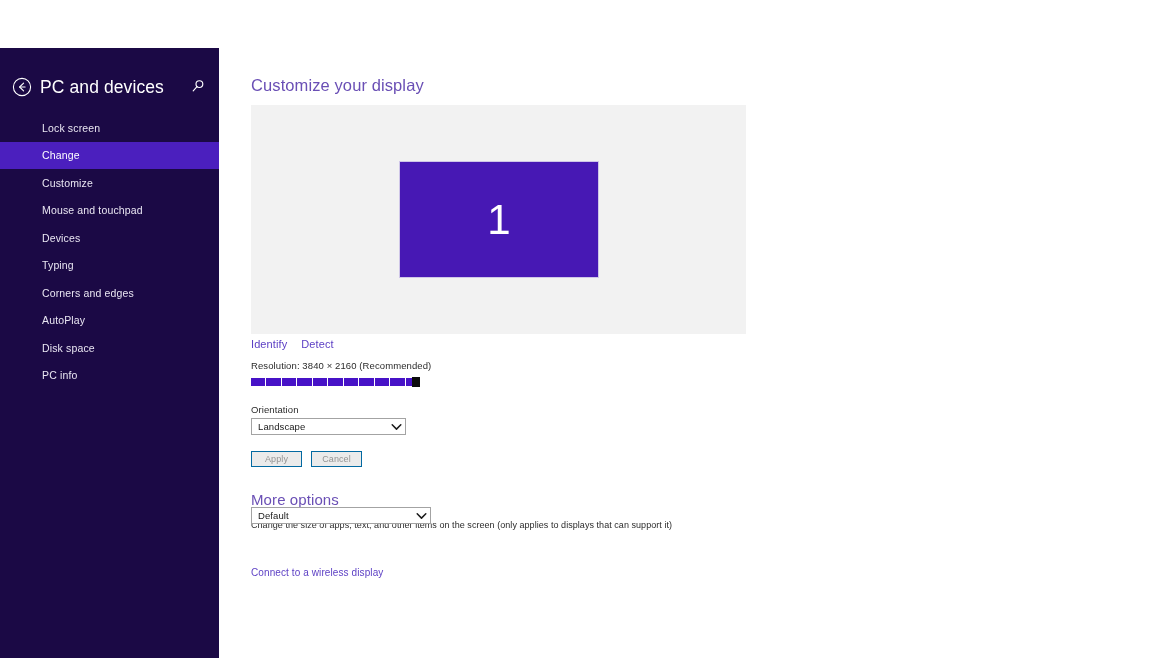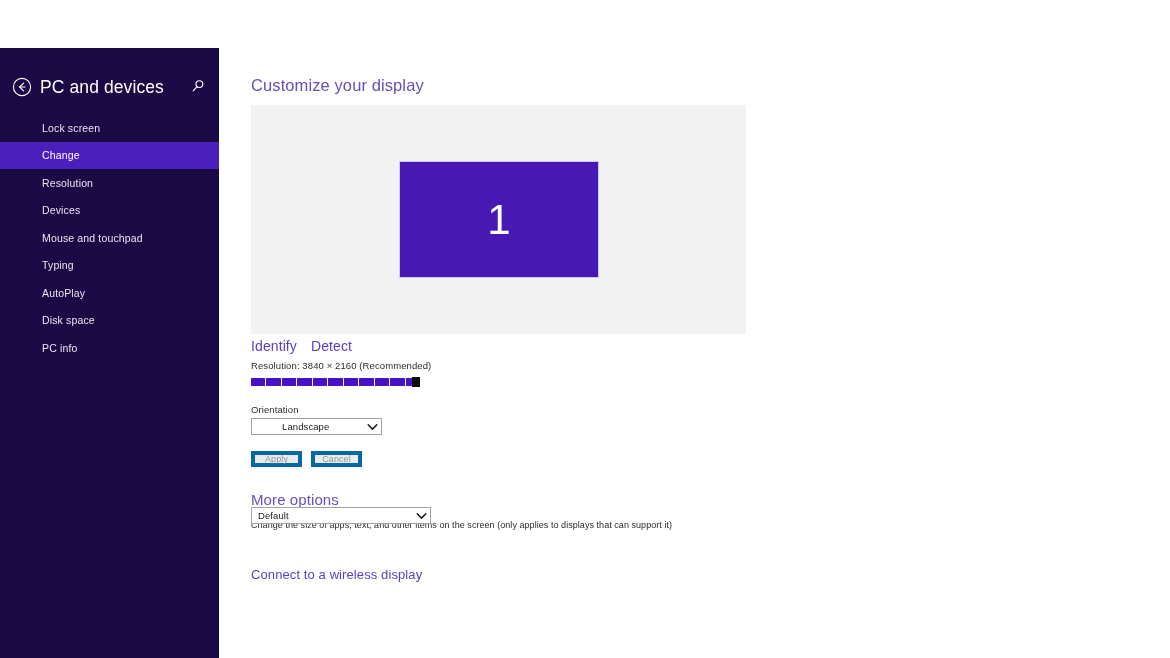--- a/index.html
+++ b/index.html
@@ -147,21 +147,21 @@
 
   .link-row {
     position: absolute;
     left: 32px;
     top: 290px;
     display: flex;
     gap: 14px;
   }
   .tlink {
     color: #5b3ec4;
-    font-size: 14px;
+    font-size: 11px;
     text-decoration: none;
     cursor: pointer;
     letter-spacing: 0.1px;
   }
 
   .resolution-label {
     position: absolute;
     left: 32px;
     top: 312px;
     color: #2b2b2b;
@@ -237,35 +237,35 @@
     white-space: nowrap;
     overflow: hidden;
   }
   .select-box .chev {
     width: 18px;
     flex: 0 0 auto;
     display: flex;
     align-items: center;
     justify-content: center;
   }
-  .orientation-select { left: 32px; top: 370px; width: 131px; padding-left: 24px; }
+  .orientation-select { left: 32px; top: 370px; width: 155px; }
   .scale-select { left: 32px; top: 459px; width: 180px; }
 
   .btn-row {
     position: absolute;
     left: 32px;
     top: 403px;
     display: flex;
     gap: 9px;
   }
   .btn {
     width: 51px;
     height: 16px;
     background: #ebebeb;
-    border: 4px solid #0369a1;
+    border: 1px solid #0369a1;
     box-sizing: border-box;
     color: #949494;
     font-size: 9px;
     display: flex;
     align-items: center;
     justify-content: center;
     cursor: default;
     letter-spacing: 0.1px;
   }
 
@@ -285,21 +285,21 @@
     color: #2b2b2b;
     font-size: 9px;
     letter-spacing: 0.05px;
     white-space: nowrap;
   }
   .wireless-link {
     position: absolute;
     left: 32px;
     top: 519px;
     color: #5b3ec4;
-    font-size: 13px;
+    font-size: 10px;
     text-decoration: none;
     cursor: pointer;
     letter-spacing: 0.1px;
   }
 </style>
 </head>
 <body>
 
 <div id="app">
 
@@ -323,30 +323,33 @@
     </div>
 
     <div class="nav-list">
       <div class="nav-item">
         <span>Lock screen</span>
       </div>
       <div class="nav-item selected">
         <span>Change</span>
       </div>
       <div class="nav-item">
-        <span>Resolution</span>
+        <span>Customize</span>
+      </div>
+      <div class="nav-item">
+        <span>Mouse and touchpad</span>
       </div>
       <div class="nav-item">
         <span>Devices</span>
       </div>
       <div class="nav-item">
-        <span>Mouse and touchpad</span>
-      </div>
-      <div class="nav-item">
         <span>Typing</span>
+      </div>
+      <div class="nav-item">
+        <span>Corners and edges</span>
       </div>
       <div class="nav-item">
         <span>AutoPlay</span>
       </div>
       <div class="nav-item">
         <span>Disk space</span>
       </div>
       <div class="nav-item">
         <span>PC info</span>
       </div>

